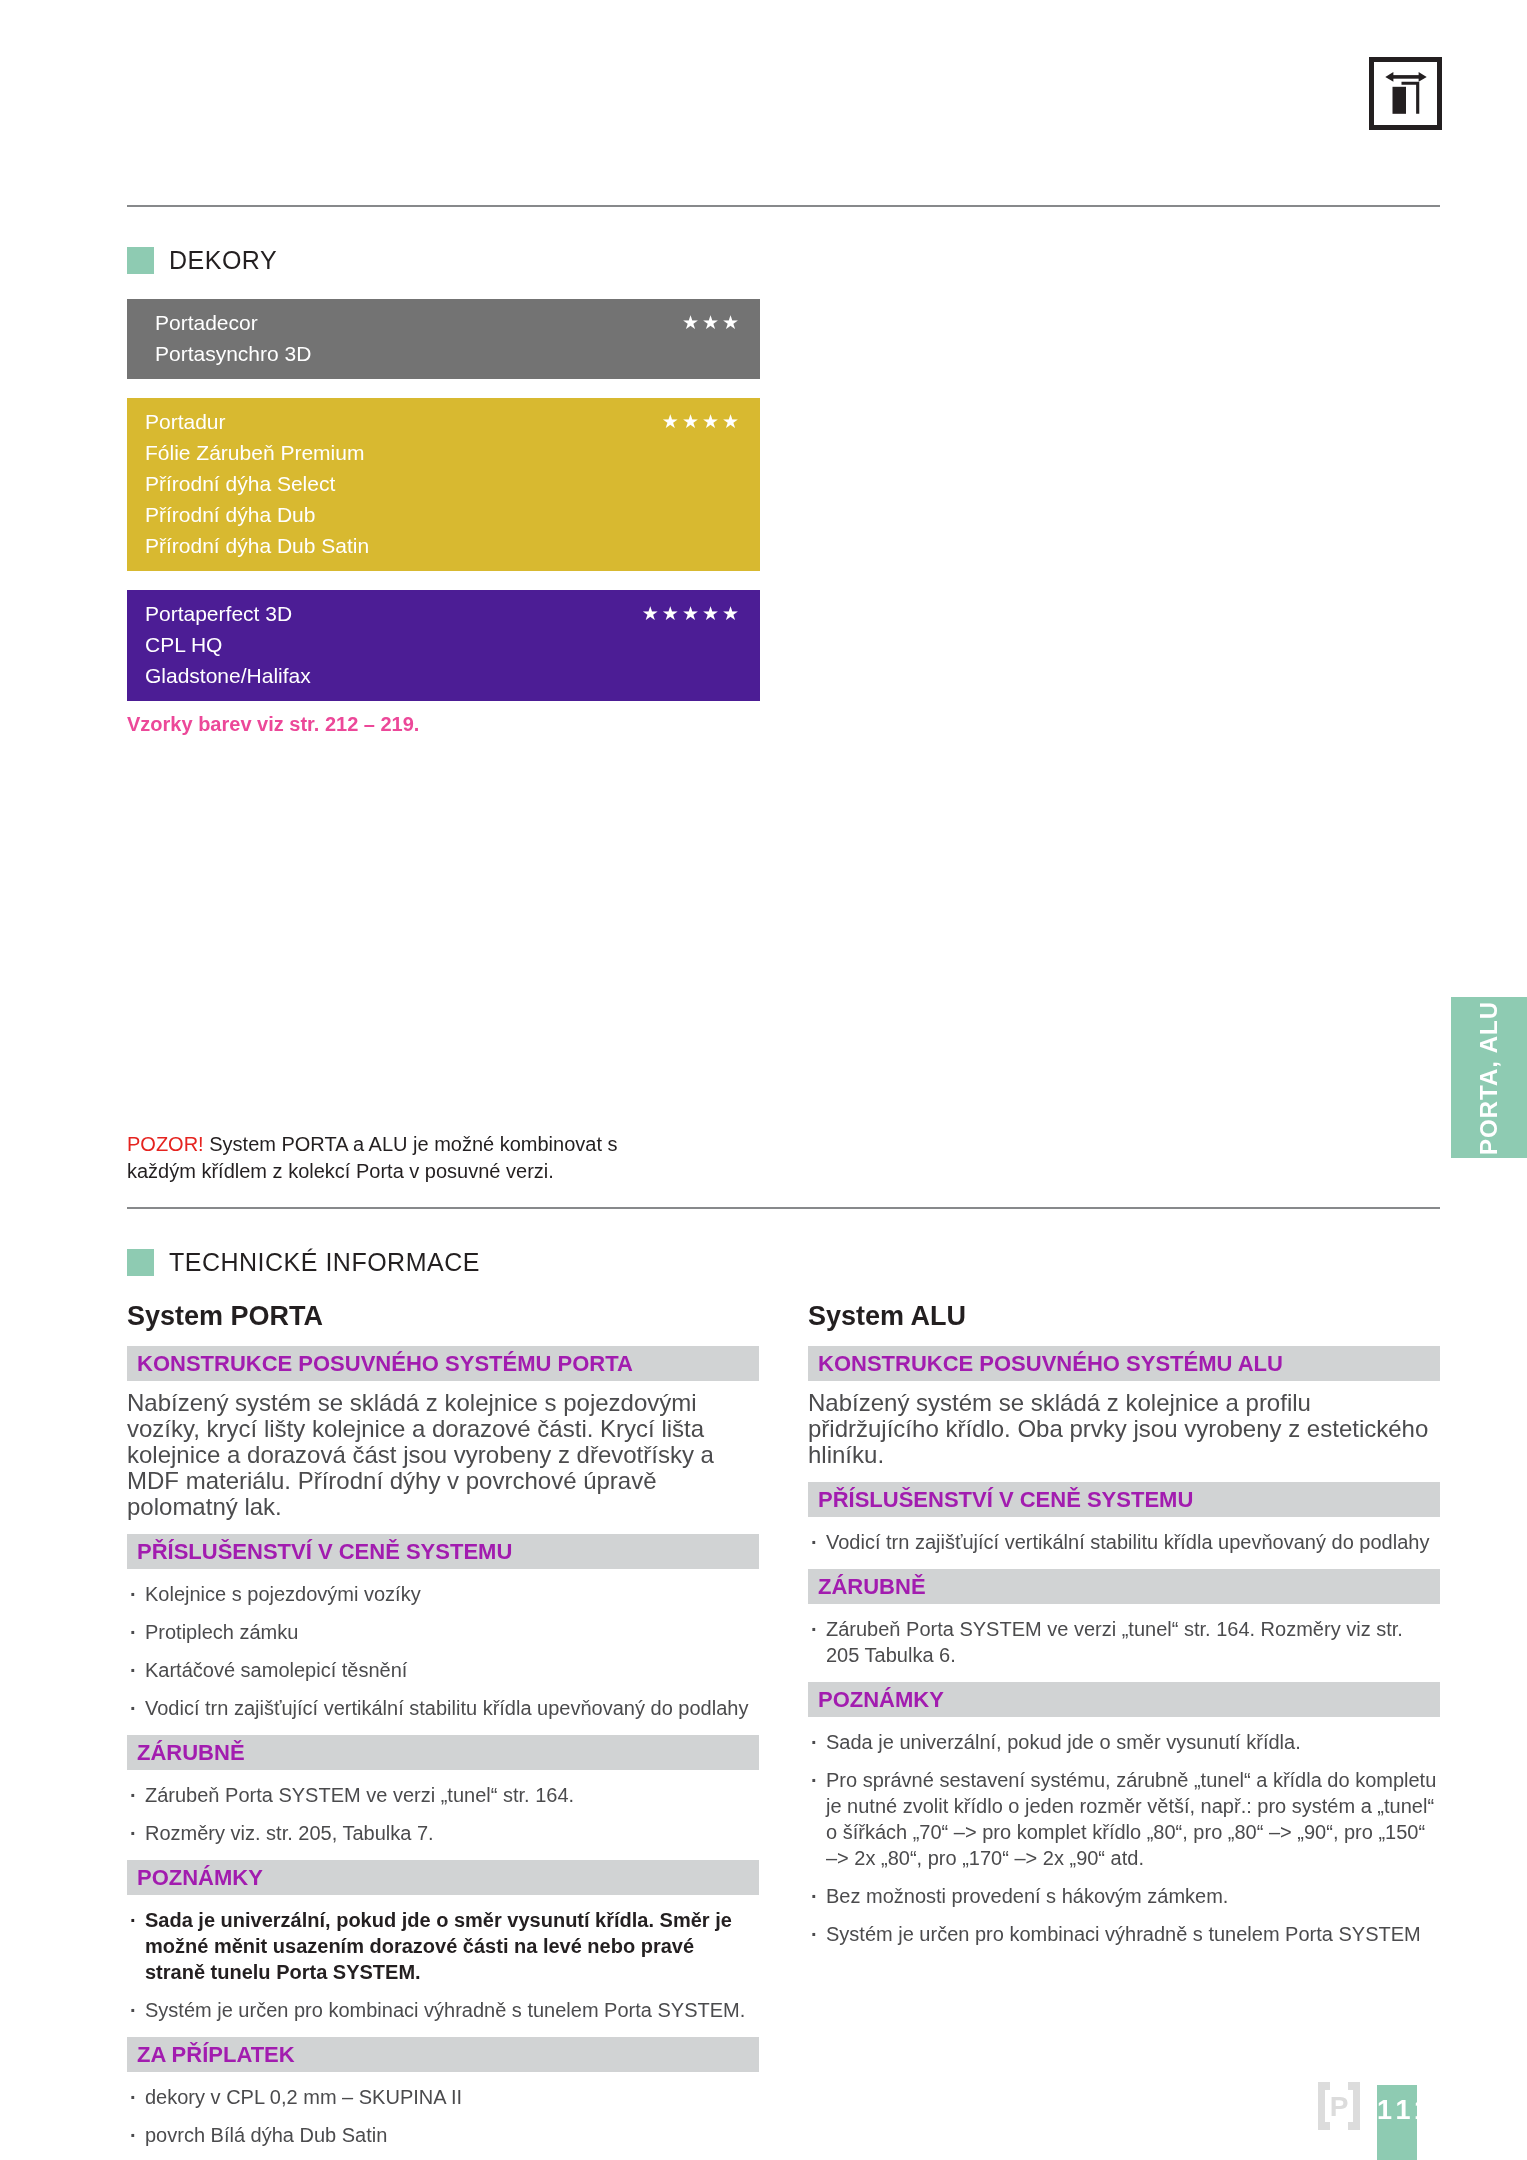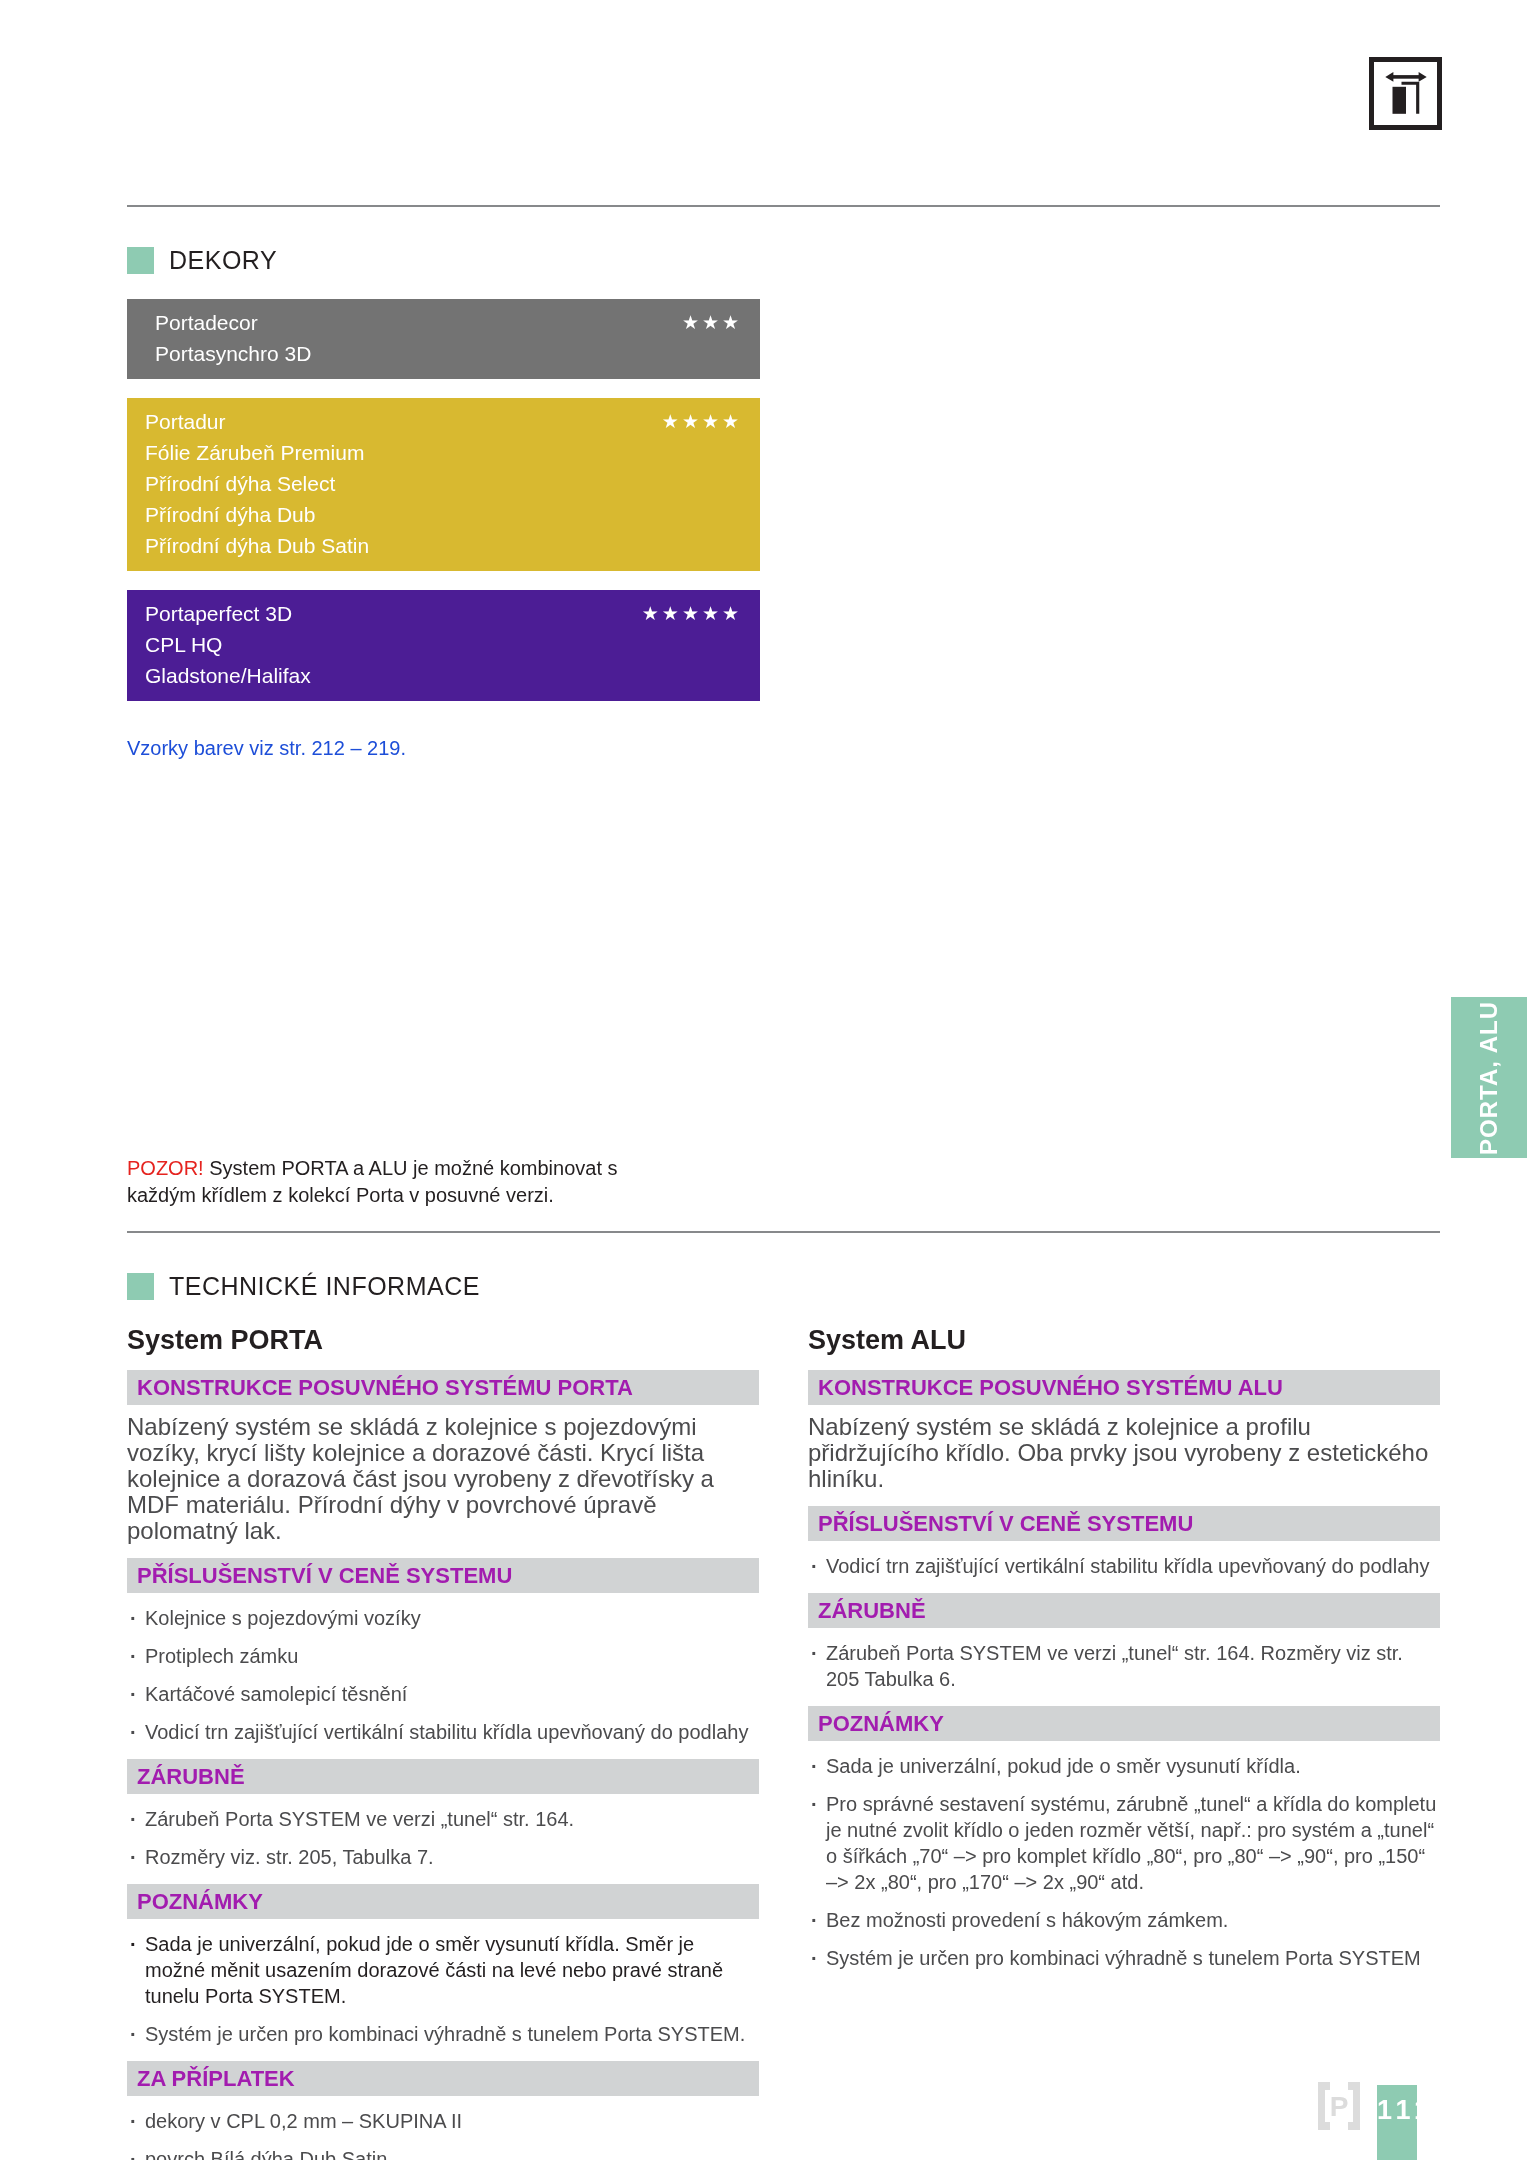--- a/index.html
+++ b/index.html
@@ -11,32 +11,32 @@
   .rule{height:2px;background:#87898b;}
   .rule-top{margin-top:205px;}
   .rule-mid{margin-top:22px;}
   .sec-header{display:flex;align-items:center;gap:15px;margin-top:39px;text-align:right;}
   .sec-header .swatch{width:27px;height:27px;background:#8ecbb2;flex:0 0 auto;}
   .sec-header .sec-title{font-size:25px;color:#231f20;letter-spacing:0.5px;}
   #dekory-blocks{width:633px;margin-top:24px;display:flex;flex-direction:column;gap:19px;}
   .block{display:flex;justify-content:space-between;padding:8px 18px 10px 18px;box-sizing:border-box;}
   .block-lines{color:#ffffff;font-size:21px;line-height:31px;}
   .stars{color:#ffffff;font-size:19px;letter-spacing:3px;line-height:31px;white-space:nowrap;}
-  .samples-note{margin-top:36px;font-size:20px;color:#1d4ed8;}
+  .samples-note{margin-top:12px;font-size:20px;color:#ec4899;font-weight:bold;}
   .notice{margin-top:395px;width:545px;font-size:20px;line-height:27px;color:#231f20;}
   .notice .notice-highlight{color:#e5231f;}
   .columns{margin-top:24px;display:flex;gap:49px;align-items:flex-start;}
   .col{flex:1 1 0;min-width:0;}
   .col-heading{font-size:27px;font-weight:bold;color:#231f20;margin:0;}
   .bar{margin-top:14px;background:#d1d3d4;color:#a21caf;font-weight:bold;font-size:22px;padding:5px 10px 4px 10px;}
   .para{margin:9px 0 0 0;font-size:24px;line-height:26px;}
   ul.bullets{margin:8px 0 4px 0;padding:0;list-style:none;font-size:20px;line-height:26px;}
   ul.bullets li{position:relative;padding-left:18px;margin:12px 0 1px 0;}
   ul.bullets li::before{content:"·";position:absolute;left:3px;top:0;font-weight:bold;}
-  ul.bullets li.bold{font-weight:normal;color:#231f20;}
+  ul.bullets li.bold{font-weight:bold;color:#231f20;}
   .corner-icon{position:absolute;top:57px;right:85px;width:73px;height:73px;border:5px solid #231f20;
     box-sizing:border-box;display:flex;align-items:center;justify-content:center;background:#fff;}
   .side-tab{position:absolute;right:0;top:997px;width:76px;height:161px;background:#8ecbb2;
     display:flex;align-items:center;justify-content:center;}
   .side-tab span{transform:rotate(-90deg);white-space:nowrap;color:#ffffff;font-weight:bold;
     font-size:24px;letter-spacing:1px;}
   .footer-logo{position:absolute;left:1316px;top:2080px;width:46px;height:52px;}
   .page-num-box{position:absolute;left:1377px;top:2085px;width:40px;height:75px;background:#8ecbb2;
     box-sizing:border-box;text-align:center;padding-top:10px;color:#ffffff;font-weight:bold;
     font-size:27px;letter-spacing:5px;}

